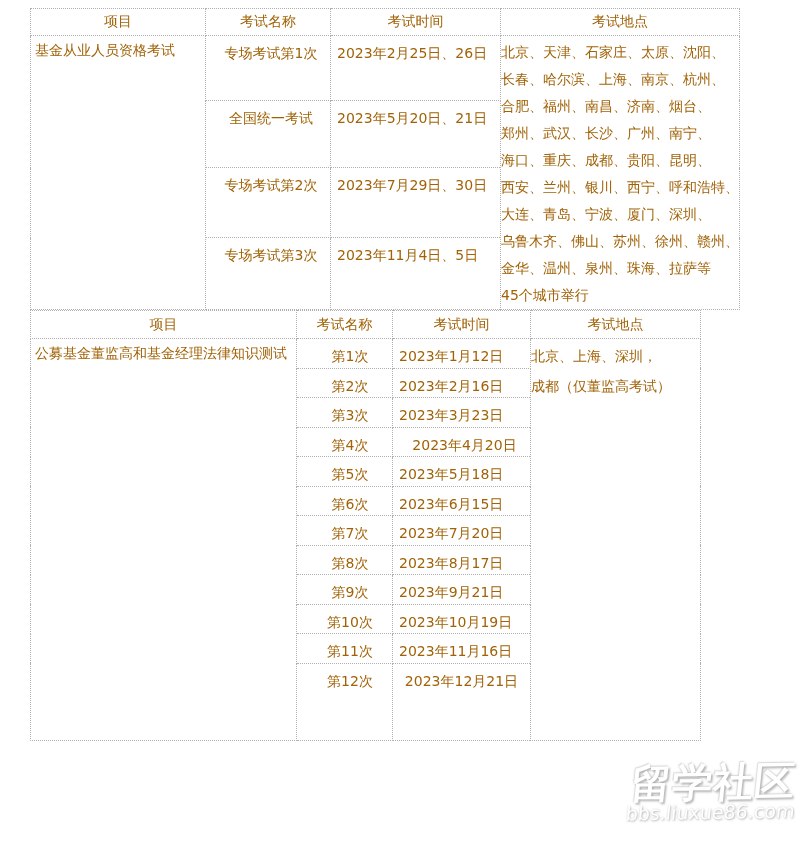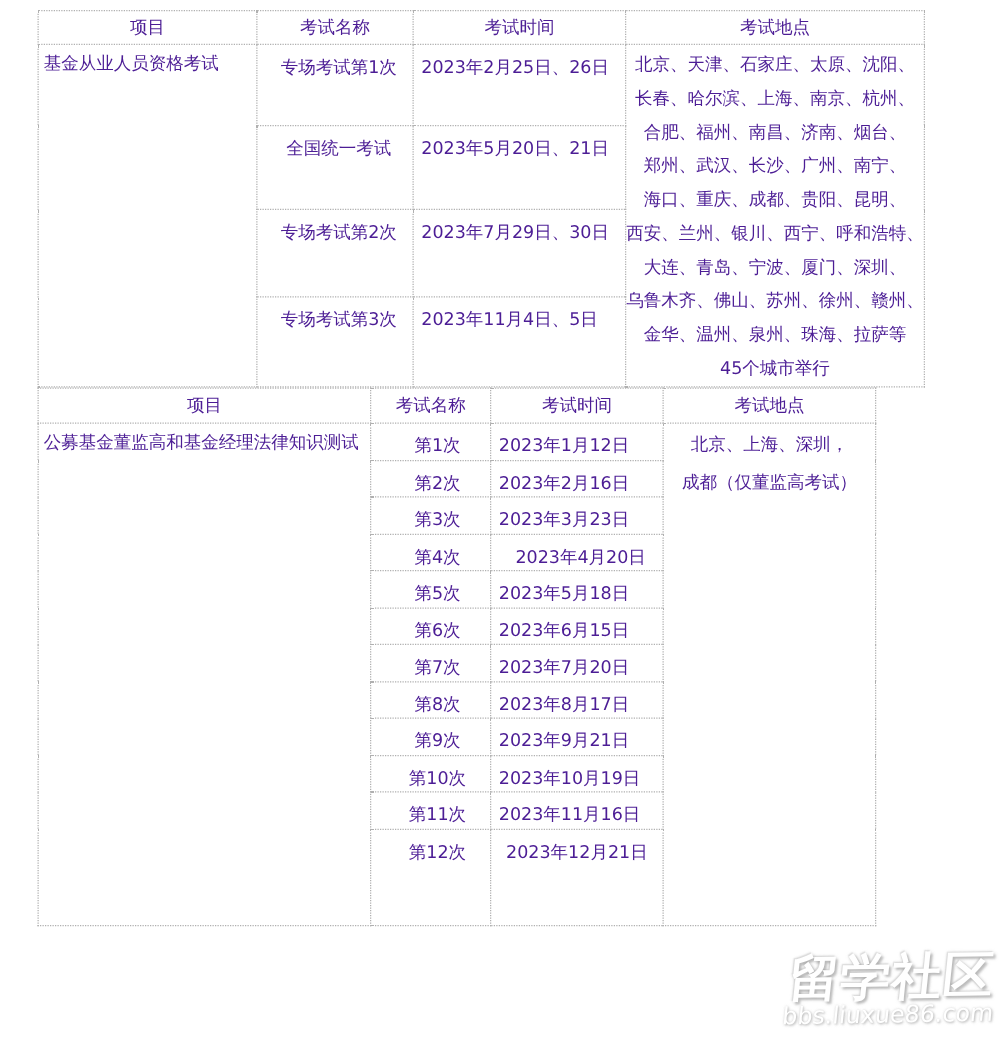--- a/index.html
+++ b/index.html
@@ -7,30 +7,30 @@
   body {
     width: 801px; height: 845px;
     position: relative; overflow: hidden;
     font-family: "DejaVu Sans", "Liberation Sans", sans-serif;
     color: #4d4d4d;
   }
   .page { position: absolute; left: 30px; top: 8px; width: 771px; }
   .doc-title { font-size: 14px; line-height: 17px; color: #454545; margin-bottom: 6px; }
   .title2 { margin-top: 15px; margin-bottom: 8px; }
 
-  table.plan-table { border-collapse: collapse; table-layout: fixed; font-size: 14px; color: #4c1d95; }
+  table.plan-table { border-collapse: collapse; table-layout: fixed; font-size: 14px; color: #a16207; }
   .plan-table th, .plan-table td { border: 1px dotted #b0b0b0; font-weight: normal; overflow: hidden; }
   .plan-table th { height: 27px; text-align: center; vertical-align: middle; }
   .t2 th { height: 28px; }
 
   .cell-project  { vertical-align: top; text-align: left; padding: 6px 4px 0 4px; }
   .cell-name     { vertical-align: top; text-align: center; padding: 9px 0 0 6px; white-space: nowrap; }
   .cell-time     { vertical-align: top; text-align: left; padding: 9px 0 0 6px; white-space: nowrap; }
   .cell-time.center { text-align: center; padding-left: 0; }
-  .cell-location { vertical-align: top; text-align: center; padding-top: 3px; }
+  .cell-location { vertical-align: top; text-align: left; padding-top: 3px; }
   .t1 .loc-line  { line-height: 27px; white-space: nowrap; }
   .t2 .loc-line  { line-height: 29.5px; white-space: nowrap; }
   .t2 .cell-name { padding-left: 11px; }
 
   .note { font-size: 12px; line-height: 15px; margin-top: 6px; white-space: nowrap; color: #4d4d4d; }
 
   .watermark {
     position: absolute; left: 620px; top: 760px; width: 185px;
     text-align: center; color: #ffffff;
     transform: skewX(-7deg) rotate(-1deg);

